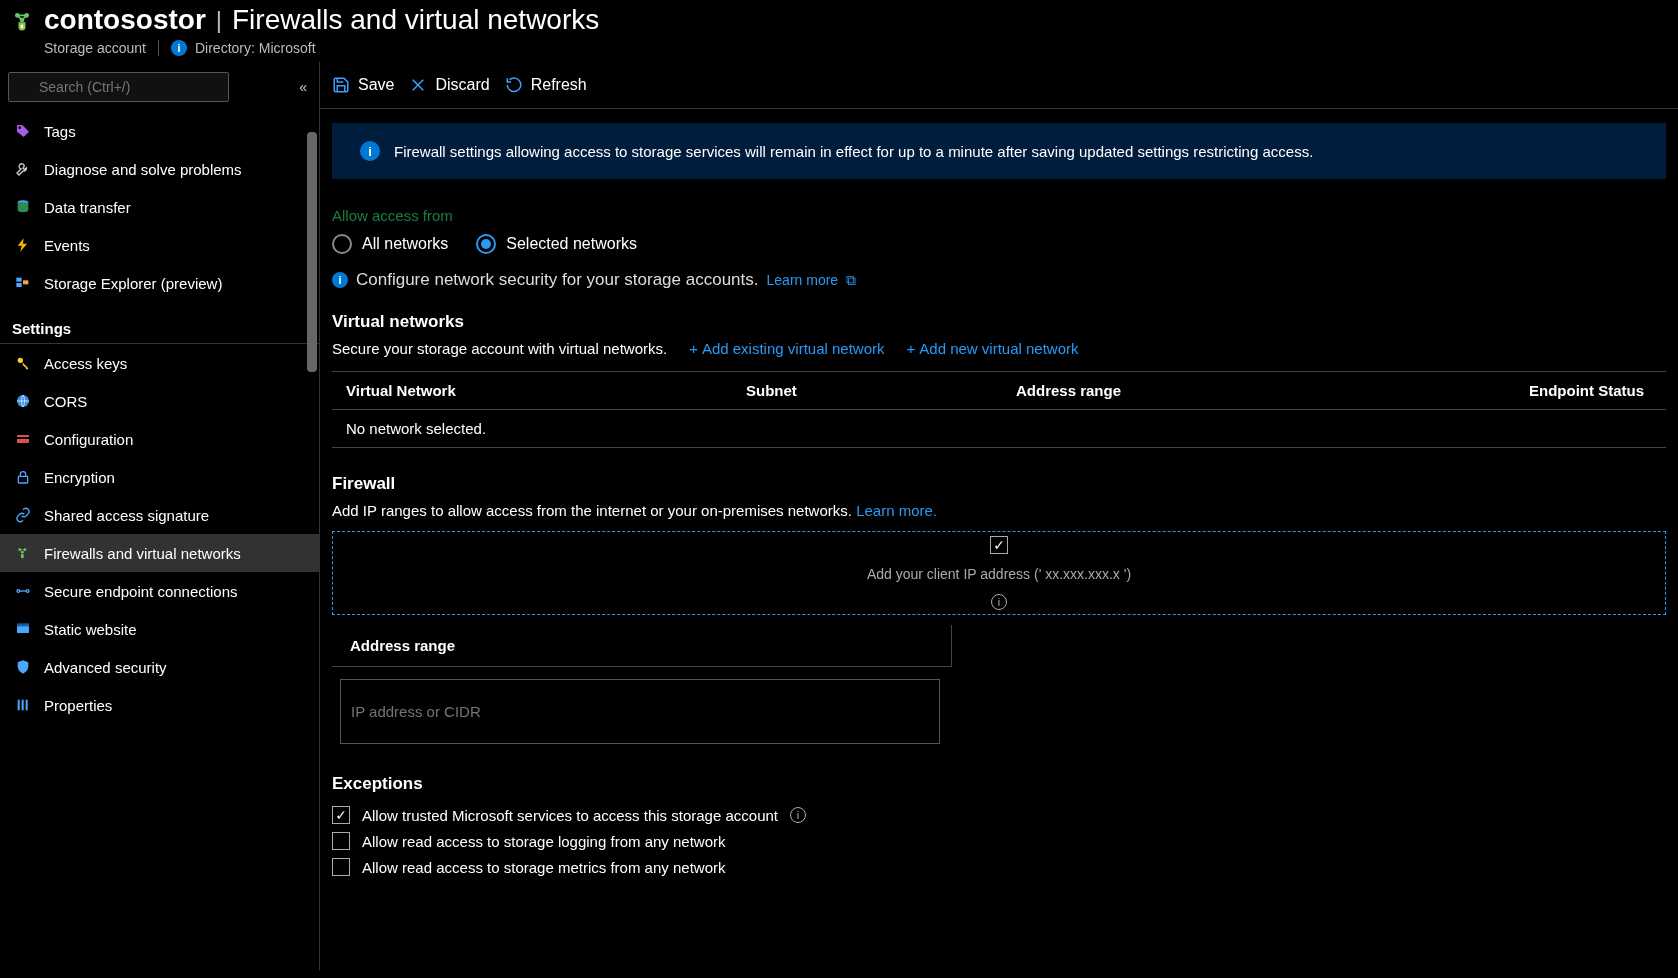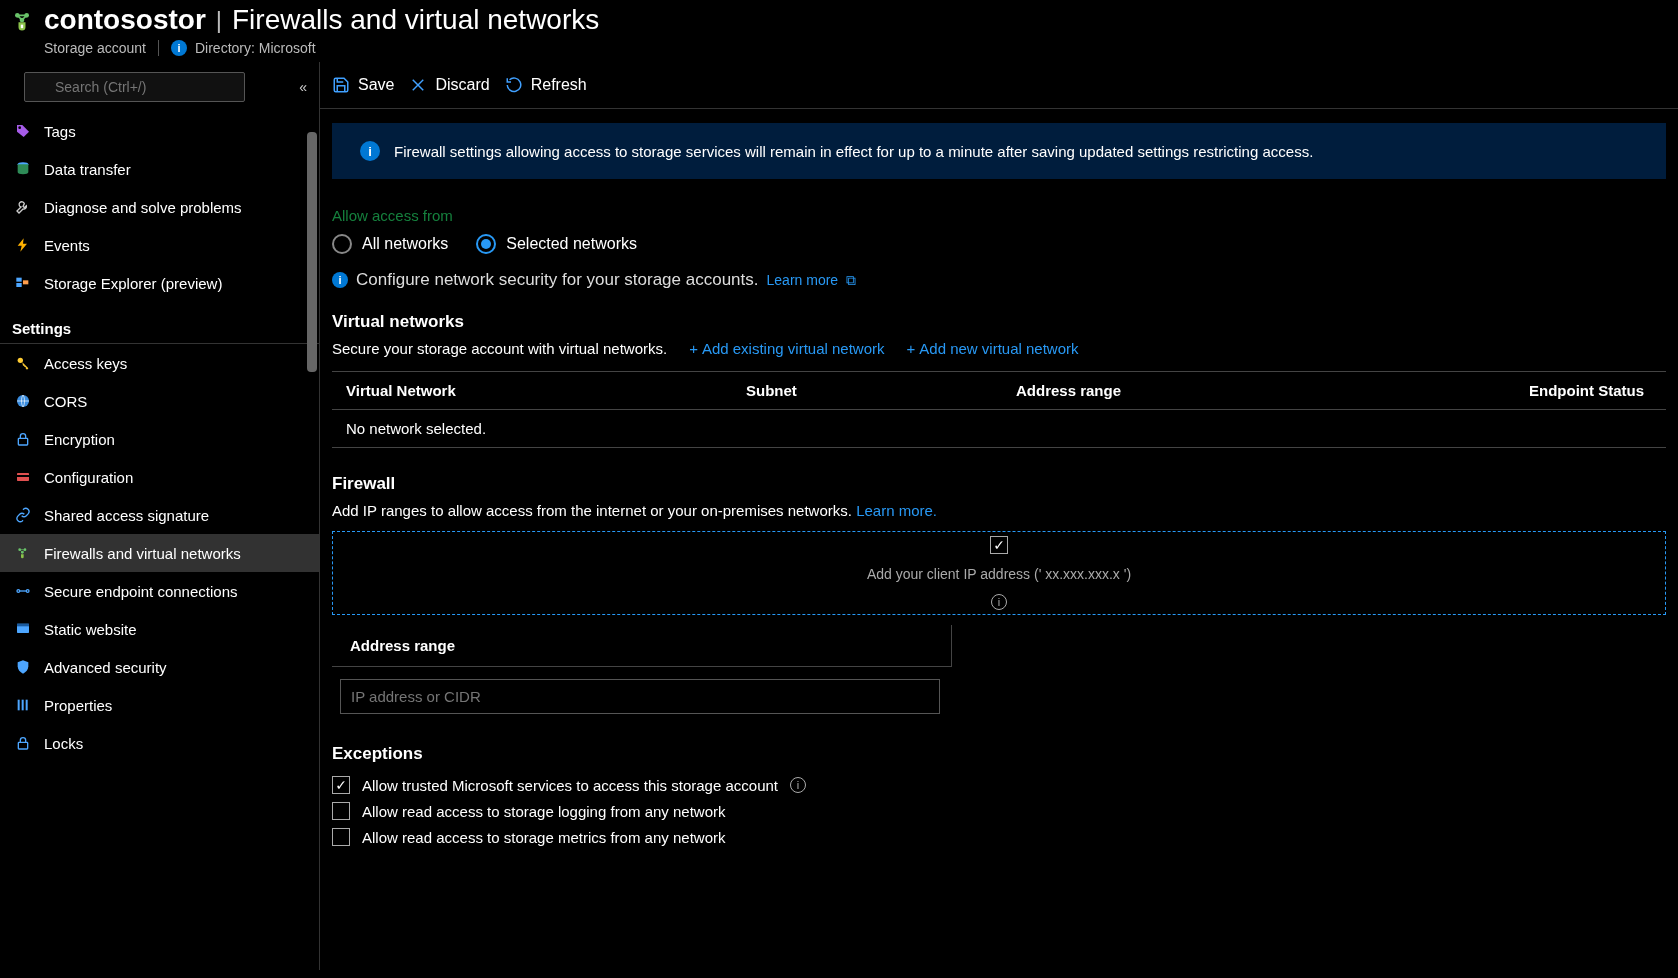--- a/index.html
+++ b/index.html
@@ -35,21 +35,21 @@
     align-items:center; justify-content:center; flex-shrink:0;
   }
   .content-row { display:flex; height: calc(978px - 70px); }
   .sidebar {
     width: 320px; min-width:320px;
     border-right: 1px solid #333;
     padding: 6px 0;
     position: relative;
     overflow-y: hidden;
   }
-  .search-row { display:flex; align-items:center; padding: 4px 8px 10px 24px; gap:7px;}
+  .search-row { display:flex; align-items:center; padding: 4px 8px 10px 8px; gap:7px;}
   .search-input {
     flex:1; background:#111; border:1px solid #555; color:#999;
     padding:6px 8px 6px 30px; border-radius:2px; font-size:14px;
     background-image: none;
     position:relative;
   }
   .search-wrap { position:relative; flex:1; }
   .search-ico { position:absolute; left:8px; top:50%; transform:translateY(-50%); color:#ccc; }
   .collapse-btn { color:#ccc; padding:4px; cursor:pointer; }
   .scroll-area { height: 100%; overflow:hidden; }
@@ -120,21 +120,21 @@
   .muted { color:#aaa; }
   .info-outline {
     width:16px; height:16px; border:1px solid #aaa; border-radius:50%;
     display:inline-flex; align-items:center; justify-content:center; color:#aaa; font-size:11px;
   }
   .addr-table { margin-top:10px; width:620px;}
   .addr-table .thead2 { font-weight:600; padding:12px 18px; border-bottom:1px solid #444; font-size:15px;
      border-right:1px solid #444;}
   .addr-input {
     width:600px; background:#000; border:1px solid #555; color:#999;
-    padding:8px 10px; font-size:15px; margin:12px 8px 0 8px;
+    padding:23px 10px; font-size:15px; margin:12px 8px 0 8px;
   }
   .ex-row { display:flex; align-items:center; gap:12px; padding:4px 0; font-size:15px;}
 </style>
 </head>
 <body>
 
 <div class="header">
   <div class="header-icon">
     <svg viewBox="0 0 24 24" width="28" height="28">
       <circle cx="8" cy="8" r="2" fill="#6ac46a"></circle>
@@ -181,34 +181,34 @@
           <span class="nav-icon">
             <svg width="16" height="16" viewBox="0 0 24 24">
               <path fill="#a65ce8" d="M3 3h8l10 10-8 8L3 13z"></path>
               <circle cx="7" cy="7" r="2" fill="#000"></circle>
             </svg>
           </span>
           <span>Tags</span>
         </div>
         <div class="nav-item">
           <span class="nav-icon">
+            <svg width="16" height="16" viewBox="0 0 24 24" fill="none" stroke="#ccc" stroke-width="2">
+              <path d="M14 7a4 4 0 1 0-5 5l-6 6 3 3 6-6a4 4 0 0 0 5-5l-3 3-2-2z"></path>
+            </svg>
+          </span>
+          <span>Diagnose and solve problems</span>
+        </div>
+        <div class="nav-item">
+          <span class="nav-icon">
             <svg width="16" height="16" viewBox="0 0 24 24">
               <ellipse cx="12" cy="5" rx="8" ry="3" fill="#4da6ff"></ellipse>
               <path d="M4 5v12c0 1.7 3.6 3 8 3s8-1.3 8-3V5" fill="#2e8b57"></path>
             </svg>
           </span>
           <span>Data transfer</span>
-        </div>
-        <div class="nav-item">
-          <span class="nav-icon">
-            <svg width="16" height="16" viewBox="0 0 24 24" fill="none" stroke="#ccc" stroke-width="2">
-              <path d="M14 7a4 4 0 1 0-5 5l-6 6 3 3 6-6a4 4 0 0 0 5-5l-3 3-2-2z"></path>
-            </svg>
-          </span>
-          <span>Diagnose and solve problems</span>
         </div>
         <div class="nav-item">
           <span class="nav-icon">
             <svg width="16" height="16" viewBox="0 0 24 24">
               <path fill="#ffb100" d="M13 2 L4 13h6l-2 9 10-12h-6z"></path>
             </svg>
           </span>
           <span>Events</span>
         </div>
         <div class="nav-item">
@@ -235,35 +235,35 @@
           <span class="nav-icon">
             <svg width="16" height="16" viewBox="0 0 24 24">
               <circle cx="12" cy="12" r="9" fill="#3a8de0"></circle>
               <path d="M3 12h18 M12 3c3 3 3 15 0 18 M12 3c-3 3-3 15 0 18" stroke="#fff" stroke-width="1" fill="none"></path>
             </svg>
           </span>
           <span>CORS</span>
         </div>
         <div class="nav-item">
           <span class="nav-icon">
+            <svg width="16" height="16" viewBox="0 0 24 24">
+              <rect x="3" y="6" width="18" height="12" rx="1" fill="#e05050"></rect>
+              <rect x="3" y="9" width="18" height="3" fill="#000"></rect>
+            </svg>
+          </span>
+          <span>Configuration</span>
+        </div>
+        <div class="nav-item">
+          <span class="nav-icon">
             <svg width="16" height="16" viewBox="0 0 24 24" fill="none" stroke="#4da6ff" stroke-width="2">
               <rect x="5" y="11" width="14" height="10" rx="1"></rect>
               <path d="M8 11V8a4 4 0 0 1 8 0v3"></path>
             </svg>
           </span>
           <span>Encryption</span>
-        </div>
-        <div class="nav-item">
-          <span class="nav-icon">
-            <svg width="16" height="16" viewBox="0 0 24 24">
-              <rect x="3" y="6" width="18" height="12" rx="1" fill="#e05050"></rect>
-              <rect x="3" y="9" width="18" height="3" fill="#000"></rect>
-            </svg>
-          </span>
-          <span>Configuration</span>
         </div>
         <div class="nav-item">
           <span class="nav-icon">
             <svg width="16" height="16" viewBox="0 0 24 24" fill="none" stroke="#4da6ff" stroke-width="2">
               <path d="M10 13a5 5 0 0 0 7 0l3-3a5 5 0 0 0-7-7l-1 1"></path>
               <path d="M14 11a5 5 0 0 0-7 0l-3 3a5 5 0 0 0 7 7l1-1"></path>
             </svg>
           </span>
           <span>Shared access signature</span>
         </div>
@@ -308,29 +308,20 @@
         </div>
         <div class="nav-item">
           <span class="nav-icon">
             <svg width="16" height="16" viewBox="0 0 24 24" fill="#4da6ff">
               <rect x="4" y="4" width="3" height="16"></rect>
               <rect x="10" y="4" width="3" height="16"></rect>
               <rect x="16" y="4" width="3" height="16"></rect>
             </svg>
           </span>
           <span>Properties</span>
-        </div>
-        <div class="nav-item">
-          <span class="nav-icon">
-            <svg width="16" height="16" viewBox="0 0 24 24" fill="none" stroke="#4da6ff" stroke-width="2">
-              <rect x="5" y="11" width="14" height="10" rx="1"></rect>
-              <path d="M8 11V8a4 4 0 0 1 8 0v3"></path>
-            </svg>
-          </span>
-          <span>Locks</span>
         </div>
       </div>
     <div class="scrollbar-fake"></div>
   </div>
 
   <div class="main">
     <div class="toolbar">
       <div class="tbtn">
         <span class="ic">
           <svg width="18" height="18" viewBox="0 0 24 24" fill="none" stroke="#40a0ff" stroke-width="2">

